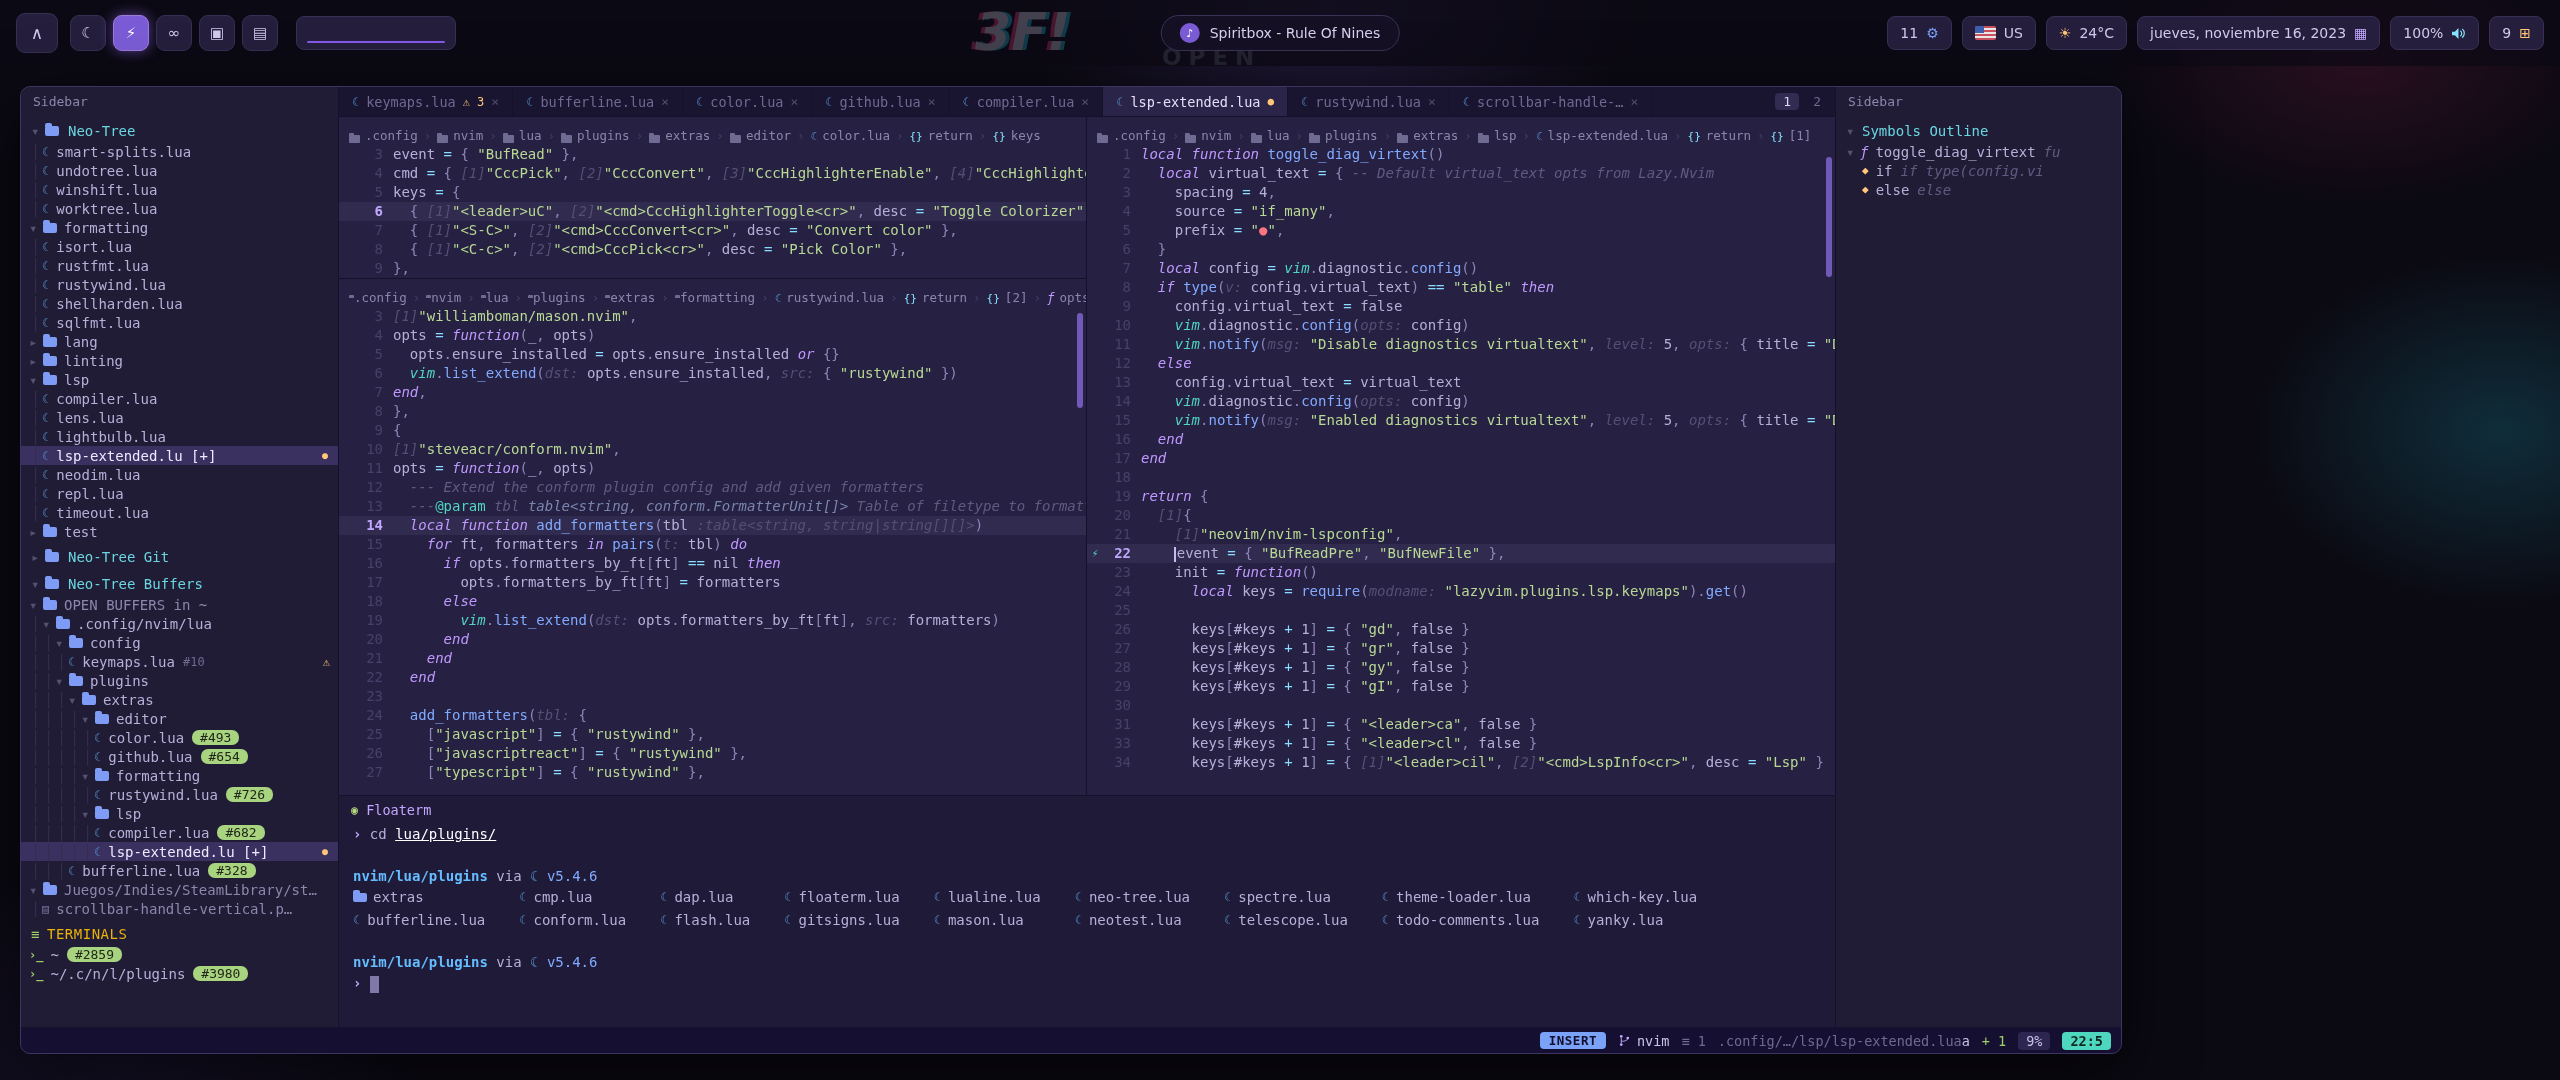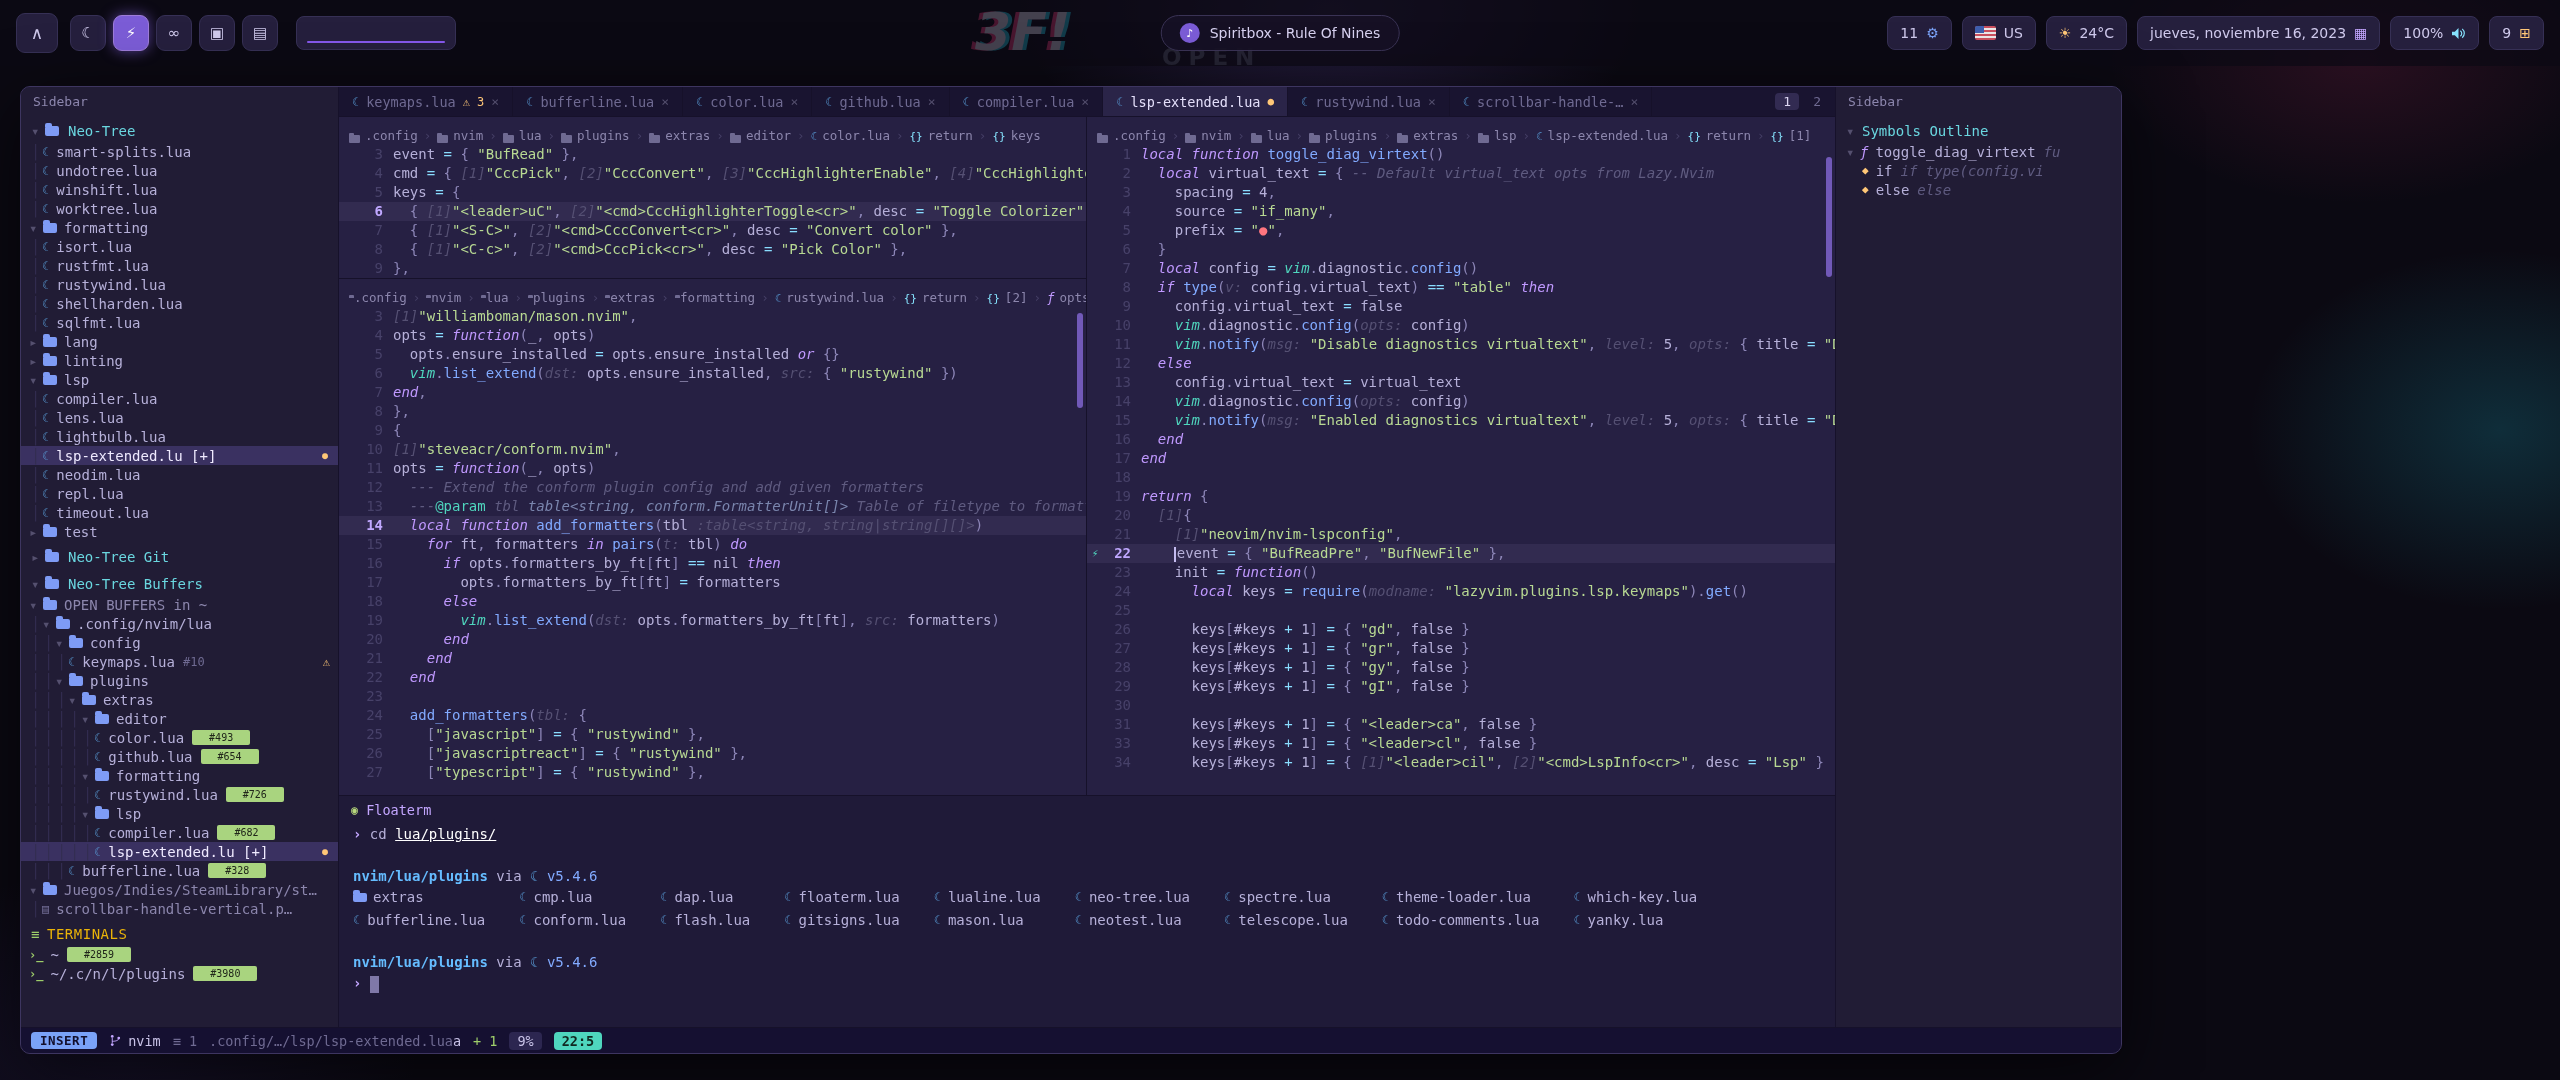--- a/index.html
+++ b/index.html
@@ -61,21 +61,21 @@
     margin-right:7px;flex:0 0 14px;}
   .fold::before{content:"";position:absolute;top:-3px;left:0;width:7px;height:4px;background:#7e9bf5;border-radius:2px 2px 0 0}
   .trow{display:flex;align-items:center;height:19px;padding:0 8px;white-space:nowrap;overflow:hidden}
   .trow.sel{background:#3a3161}
   .trow.sel .t-label{color:#efeaff}
   .trow.muted .t-label{color:#8c86ad}
   .guide{display:inline-block;width:13px;color:#332d52;text-align:center;flex:0 0 13px}
   .luaic{color:#589bd6;margin-right:7px;font-size:12px}
   .fileic{color:#6f6a92;margin-right:7px;font-size:12px}
   .termic{color:#9ece6a;margin-right:7px;font-weight:bold;font-size:12px}
-  .badge{margin-left:8px;background:#a9d47f;color:#20261a;font-size:10px;padding:0 17px;border-radius:2px;line-height:15px}
+  .badge{margin-left:8px;background:#a9d47f;color:#20261a;font-size:13px;padding:0 8px;border-radius:7px;line-height:15px}
   .badge2{margin-left:8px;color:#6f6a92;font-size:12px}
   .warnic{color:#ffc777;font-size:12px}
   .traildot{color:#ffc777;font-size:10px;margin-right:2px}
   .push{margin-left:auto}
 
   
   .orow{display:flex;align-items:center;height:19px;padding:0 10px;white-space:nowrap}
   .oic{margin-right:7px}
   .oic.fn{color:#c099ff;font-style:italic}
   .oic.key{color:#ffc777;font-size:11px}
@@ -148,21 +148,21 @@
   .ft-title{height:28px;display:flex;align-items:center;gap:8px;padding:0 12px;color:#c3a6ff;font-size:13.5px}
   .ft-ic{color:#b8d97c;font-size:12px}
   .ft-body{padding:0 14px;font-size:14px;line-height:21px}
   .fl{white-space:pre;height:21px}
   .ls-grid{display:grid;grid-template-columns:repeat(9,max-content);column-gap:34px;row-gap:2px}
   .ls-item{display:flex;align-items:center;white-space:nowrap}
   .ls-item .fold{width:13px;height:9px;margin-right:6px}
   .ls-name{color:#b6b0d9}
 
   
-  .statusline{height:26px;background:#151031;display:flex;align-items:center;justify-content:flex-start;
+  .statusline{height:26px;background:#151031;display:flex;align-items:center;justify-content:flex-end;
     padding:0 10px;font-size:13.5px;color:#8c86ad;border-top:1px solid #16112a}
   .sl-left{display:flex;align-items:center;gap:12px}
   .sl-mode{background:#7aa2f7;color:#120e2a;font-weight:bold;padding:1px 9px;border-radius:4px;font-size:12.5px;letter-spacing:.5px}
   .sl-branch{display:flex;align-items:center;gap:6px;color:#c9c3e8}
   .br-ic{color:#c3a6ff}
   .sl-win{color:#6f6a92}
   .sl-path{color:#6f6a92}
   .sl-right{display:flex;align-items:center;gap:12px}
   .sl-plain{color:#c9c3e8}
   .sl-add{color:#9ece6a}

